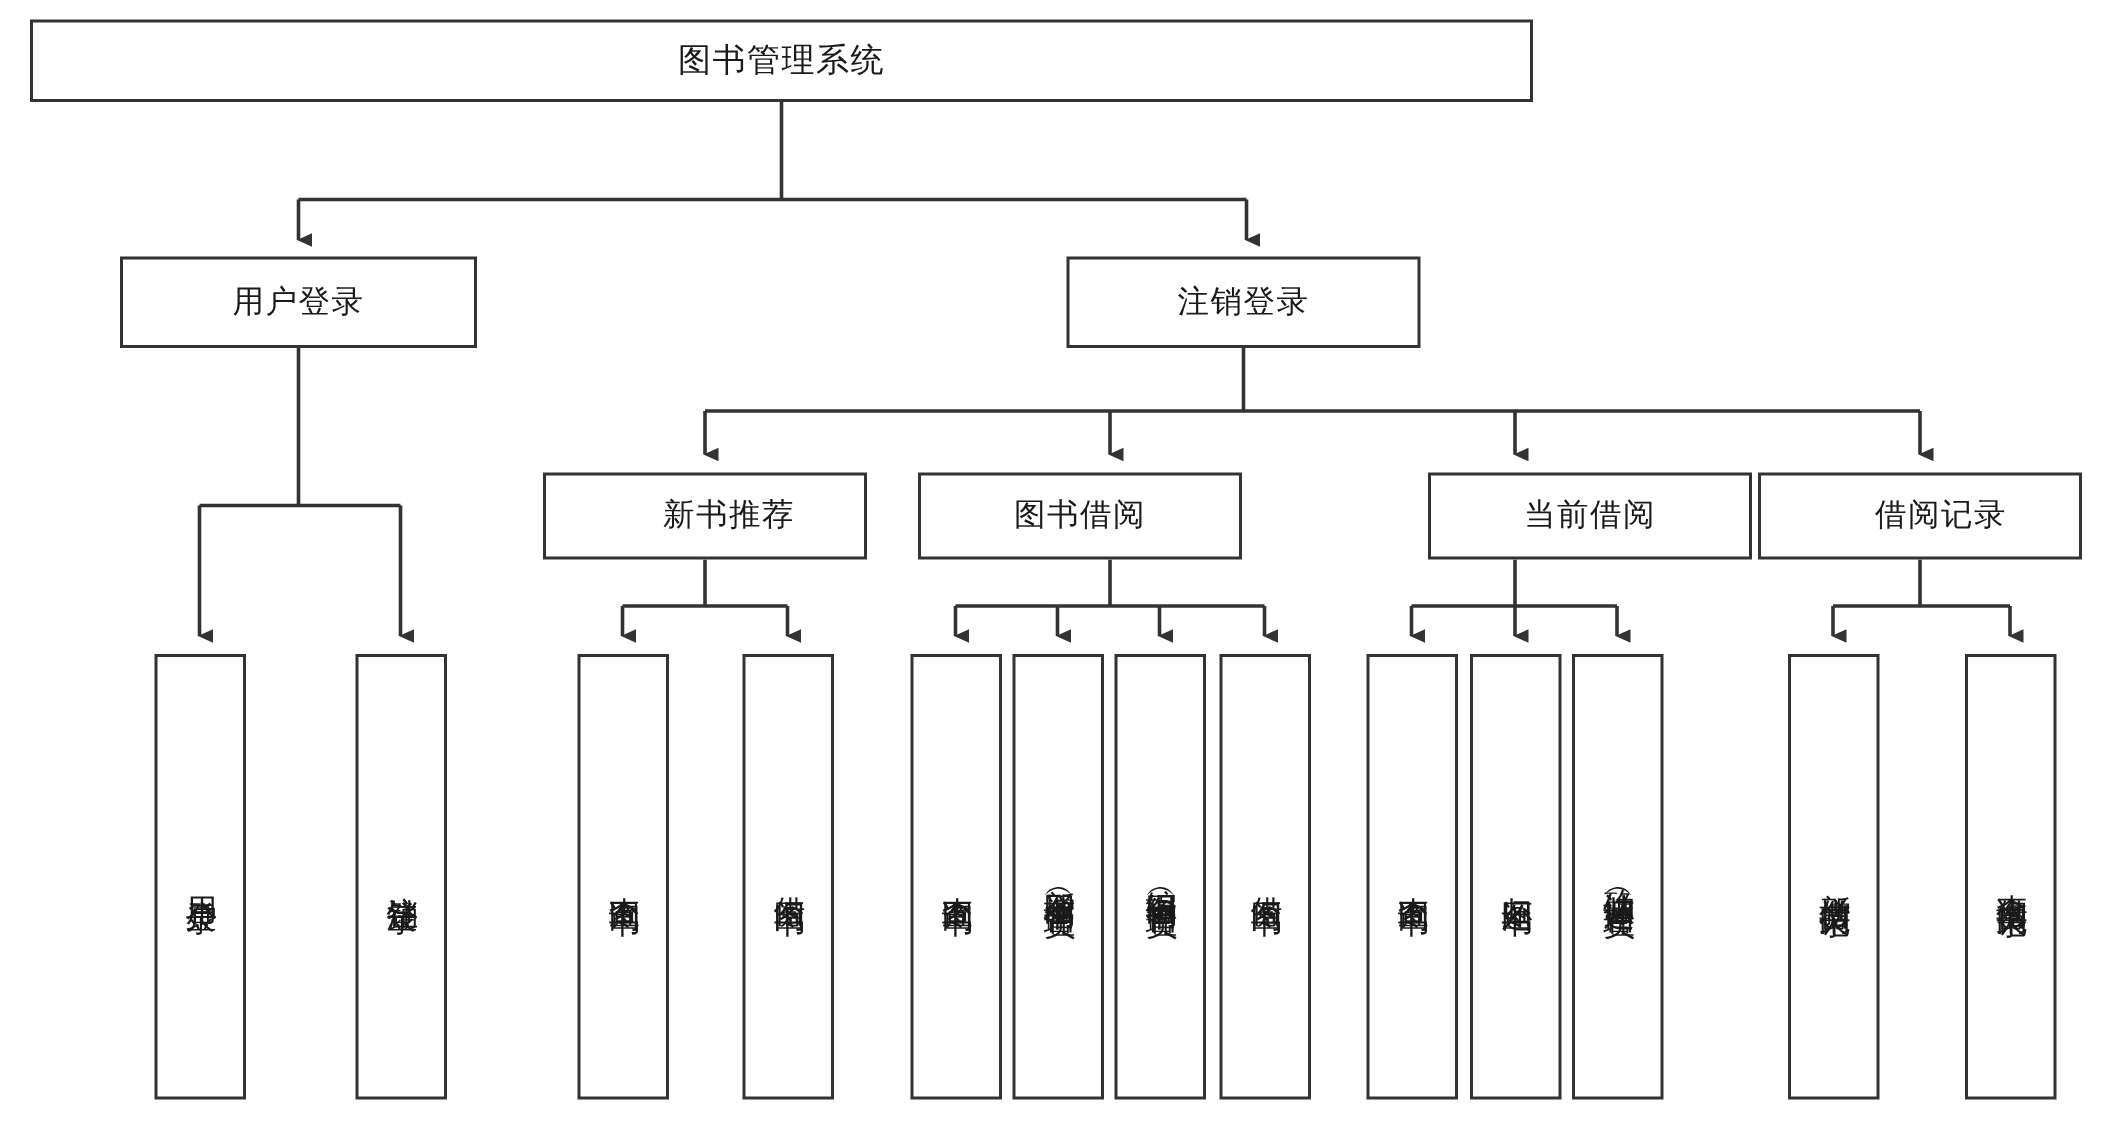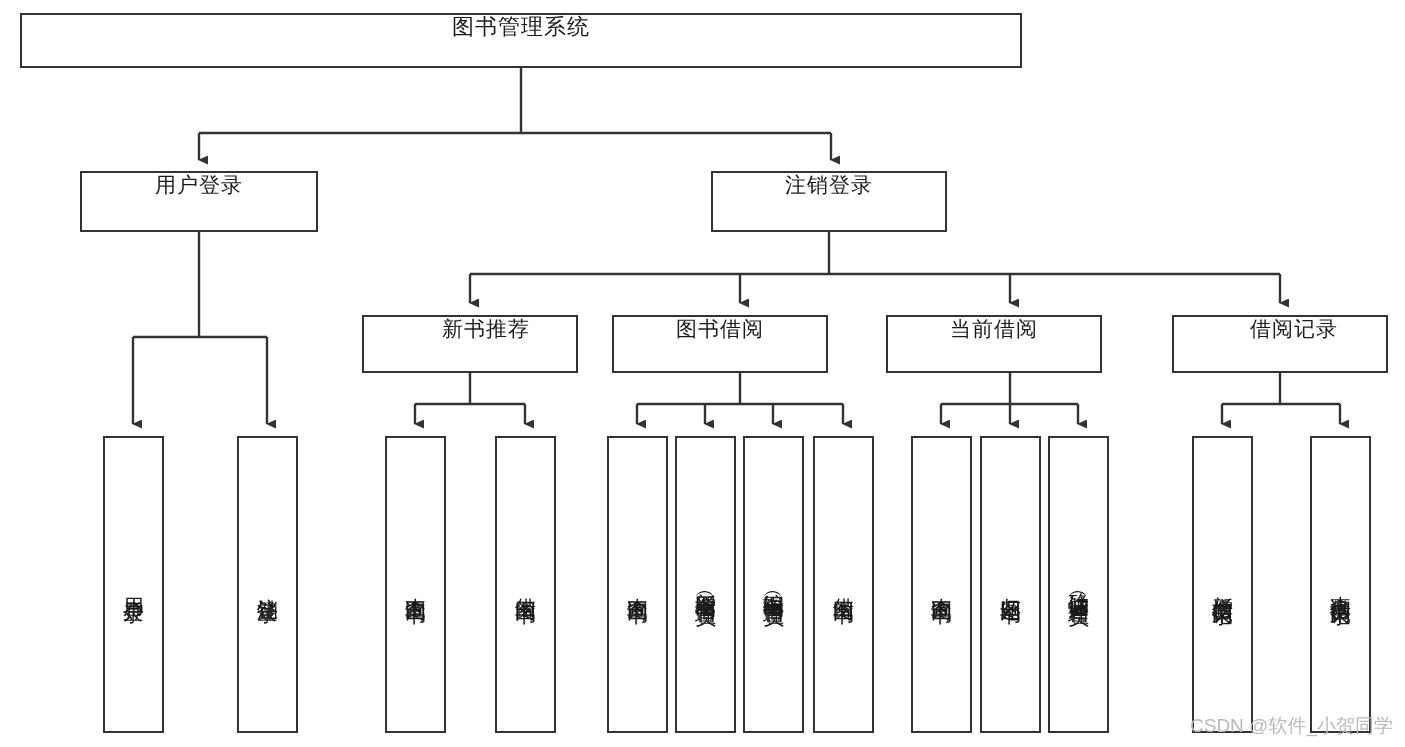--- a/index.html
+++ b/index.html
@@ -15,21 +15,21 @@
   
   #wires{position:absolute;left:0;top:0;width:1405px;height:747px;}
 
   
   .node{
     position:absolute;
     box-sizing:border-box;
     background:#ffffff;
     border:2px solid #333333;
     display:flex;
-    align-items:flex-start;
+    align-items:center;
     justify-content:center;
     color:#1a1a1a;
   }
   .node .lbl{
     display:block;
     text-align:center;
     line-height:1.12;
     white-space:nowrap;
   }
 
@@ -124,21 +124,21 @@
   <div class="node h-node" style="left:711px;top:171px;width:236px;height:61px;">
     <span class="lbl">注销登录</span>
   </div>
 
   <div class="node h-node" style="left:362px;top:315px;width:216px;height:58px;padding-left:32px;">
     <span class="lbl">新书推荐</span>
   </div>
   <div class="node h-node" style="left:612px;top:315px;width:216px;height:58px;">
     <span class="lbl">图书借阅</span>
   </div>
-  <div class="node h-node" style="left:886px;top:315px;width:216px;height:58px;">
+  <div class="node h-node" style="left:952px;top:315px;width:216px;height:58px;">
     <span class="lbl">当前借阅</span>
   </div>
   <div class="node h-node" style="left:1172px;top:315px;width:216px;height:58px;padding-left:28px;">
     <span class="lbl">借阅记录</span>
   </div>
 
   <div class="node leaf" style="left:103px;top:436px;width:61px;height:297px;">
     <span class="lbl">用户登录</span>
   </div>
   <div class="node leaf" style="left:237px;top:436px;width:61px;height:297px;">
@@ -175,15 +175,14 @@
     <span class="lbl">确认归还（管理员）</span>
   </div>
 
   <div class="node leaf" style="left:1192px;top:436px;width:61px;height:297px;">
     <span class="lbl">新增借阅记录</span>
   </div>
   <div class="node leaf" style="left:1310px;top:436px;width:61px;height:297px;">
     <span class="lbl">查询借阅记录</span>
   </div>
 
-  <div class="watermark" style="left:1190px;top:713px;">CSDN @软件_小贺同学</div>
 
 </div>
 
 </body></html>

